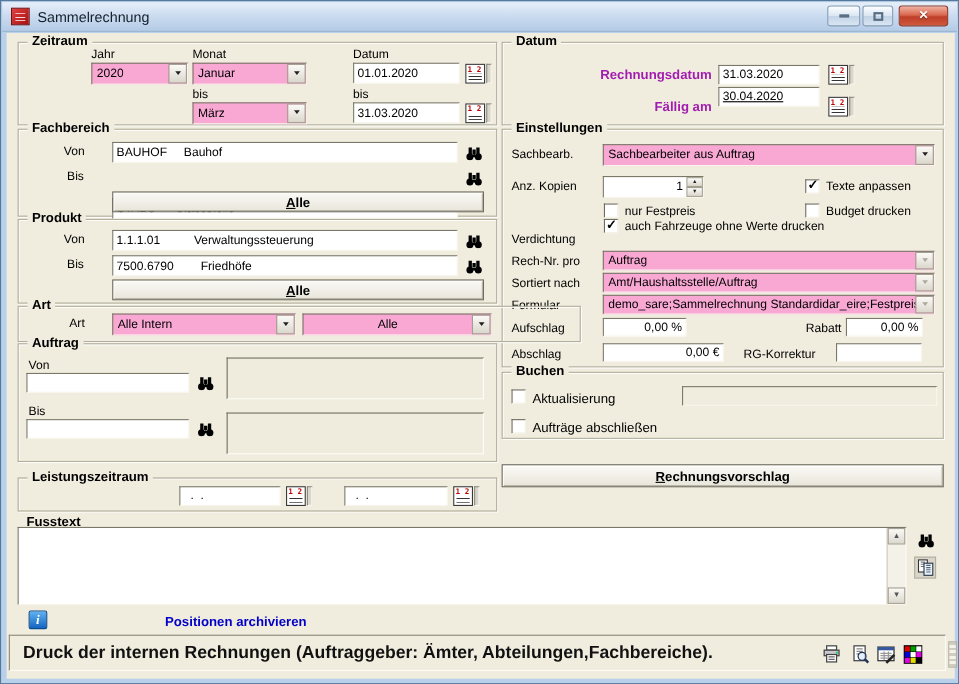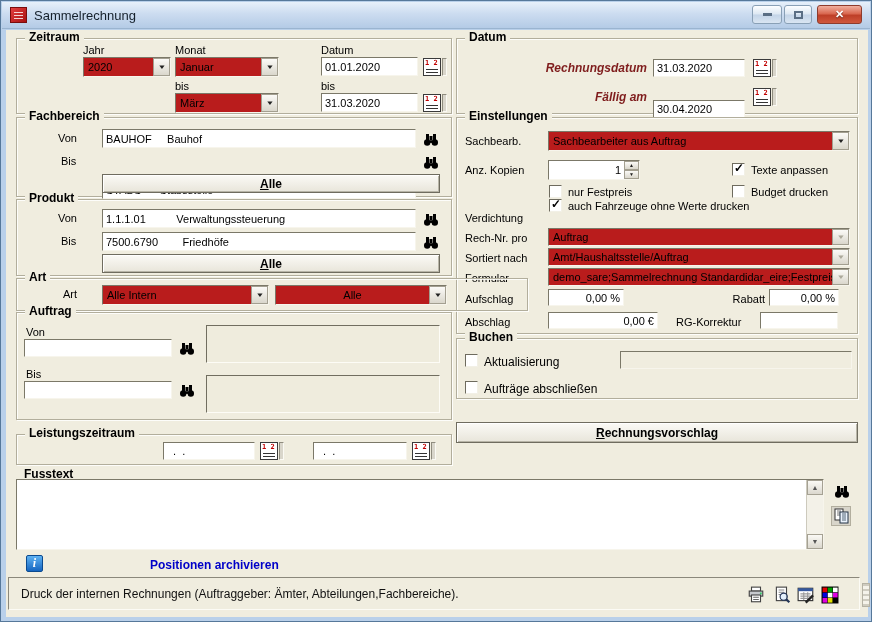--- a/index.html
+++ b/index.html
@@ -19,27 +19,27 @@
           display:flex;align-items:center;justify-content:center;}
   .capbtn.close{background:linear-gradient(180deg,#F0B0A0,#D96850 45%,#BE3F28 55%,#D0573C);border-color:#8E3B2C;}
   .gl-min{width:9px;height:3px;background:#5A6E84;}
   .gl-max{width:9px;height:8px;border:2px solid #5A6E84;background:transparent;}
   .gl-close{color:#fff;font-size:11px;font-weight:bold;text-shadow:0 1px 1px #6B2015;line-height:1;}
   .client{position:absolute;left:5px;top:29px;width:862px;height:587px;background:#F0EDDF;}
   .g{position:absolute;border:1px solid #B2AE9C;box-shadow:inset 1px 1px 0 rgba(255,255,255,.85),1px 1px 0 rgba(255,255,255,.85);}
   .lg{position:absolute;top:-9px;left:8px;background:#F0EDDF;padding:0 4px;font-weight:bold;font-size:12px;color:#000;white-space:nowrap;}
   .lbl{position:absolute;font-size:11px;color:#000;white-space:nowrap;}
   .lbl.b{font-weight:bold;font-size:12px;}
-  .lbl.blue{color:#7f1d1d;font-weight:bold;font-size:12px;font-style:italic;}
+  .lbl.blue{color:#a21caf;font-weight:bold;font-size:12px;}
   .rt{text-align:right;}
   .tb{position:absolute;background:#fff;border:1px solid;border-color:#7B7868 #F7F5EC #F7F5EC #7B7868;
       font-family:"Liberation Sans",sans-serif;font-size:11px;color:#000;padding:1px 3px;margin:0;}
   .tb.num{text-align:right;}
   .tb.dis{background:#F0EDDF;}
-  .combo{position:absolute;background:#b91c1c;border:1px solid;border-color:#7B7868 #F7F5EC #F7F5EC #7B7868;}
+  .combo{position:absolute;background:#f9a8d4;border:1px solid;border-color:#7B7868 #F7F5EC #F7F5EC #7B7868;}
   .ct{position:absolute;left:4px;top:50%;transform:translateY(-50%);font-size:11px;white-space:pre;overflow:hidden;max-width:calc(100% - 20px);}
   .ct.center{left:0;right:17px;text-align:center;max-width:none;}
   .cbtn{position:absolute;right:0;top:0;bottom:0;width:17px;background:linear-gradient(180deg,#FBFAF7,#DAD7CC);
         border:1px solid #A39F90;display:flex;align-items:center;justify-content:center;}
   .cbtn i{font-style:normal;font-size:6px;color:#222;transform:scaleX(1.5);line-height:1;}
   .combo.dis .cbtn i{color:#ACA99B;}
   .btn3d{position:absolute;background:linear-gradient(180deg,#FBFAF6,#E8E5DA);border:1px solid #6F6C5F;
          box-shadow:inset 1px 1px 0 #FFF,inset -1px -1px 0 #B8B5A7;display:flex;align-items:center;justify-content:center;
          font-weight:bold;font-size:12px;color:#000;cursor:default;}
   .ul{display:block;}
@@ -64,21 +64,21 @@
   .spinw input{position:absolute;left:0;top:0;bottom:0;width:calc(100% - 16px);border:none;background:transparent;
        font-family:"Liberation Sans",sans-serif;font-size:11px;text-align:right;padding:0 2px;}
   .spbtns{position:absolute;right:0;top:0;bottom:0;width:15px;display:flex;flex-direction:column;}
   .spb{flex:1;background:linear-gradient(180deg,#FBFAF7,#DAD7CC);border:1px solid #A39F90;
        display:flex;align-items:center;justify-content:center;font-size:5px;color:#222;line-height:1;}
   .info{position:absolute;width:17px;height:17px;border:1px solid #0B4A8F;border-radius:2px;
         background:linear-gradient(180deg,#5FB2F2,#1565C0);color:#fff;font-weight:bold;font-size:12px;
         display:flex;align-items:center;justify-content:center;font-family:"Liberation Serif",serif;font-style:italic;}
   .statusbar{position:absolute;background:#F0EDDF;border:1px solid;border-color:#8B887B #FCFBF5 #FCFBF5 #8B887B;
         display:flex;align-items:center;}
-  .sbtext{font-size:12px;font-weight:normal;color:#111;margin-left:12px;white-space:nowrap;}
+  .sbtext{font-size:16px;font-weight:bold;color:#111;margin-left:12px;white-space:nowrap;}
   .sbicon{position:absolute;top:7px;width:20px;height:19px;display:flex;align-items:center;justify-content:center;}
   .grip{position:absolute;background:repeating-linear-gradient(180deg,#CFCCC0 0 2px,#F5F3EA 2px 5px);
         border:1px solid #B5B2A4;}
   .link{position:absolute;color:#0000C8;font-weight:bold;font-size:12px;white-space:nowrap;}
 </style>
 </head>
 <body>
 
 <div class="window">
 
@@ -137,21 +137,21 @@
 
     <div class="g" style="left:450px;top:8px;width:402px;height:76px;">
       <span class="lg">Datum</span>
       <span class="lbl blue rt" style="left:10px;top:22px;width:180px;">Rechnungsdatum</span>
       <input class="tb" style="left: 196px; top: 20px; width: 92px; height: 18px;" value="31.03.2020">
       <span class="cal" style="left:296px;top:20px;">
           <span class="cal-pic"></span>
           <span class="cal-bar"></span>
         </span>
       <span class="lbl blue rt" style="left:10px;top:51px;width:180px;">Fällig am</span>
-      <input class="tb" style="left: 196px; top: 61px; width: 92px; height: 18px;" value="30.04.2020">
+      <input class="tb" style="left: 196px; top: 40px; width: 92px; height: 18px; text-decoration: underline;" value="30.04.2020">
       <span class="cal" style="left:296px;top:49px;">
           <span class="cal-pic"></span>
           <span class="cal-bar"></span>
         </span>
     </div>
 
     <div class="g" style="left:10px;top:87px;width:436px;height:80px;">
       <span class="lg">Fachbereich</span>
       <span class="lbl" style="left:41px;top:14px;">Von</span>
       <input class="tb" style="left: 85px; top: 11px; width: 314px; height: 19px;" value="BAUHOF     Bauhof">

